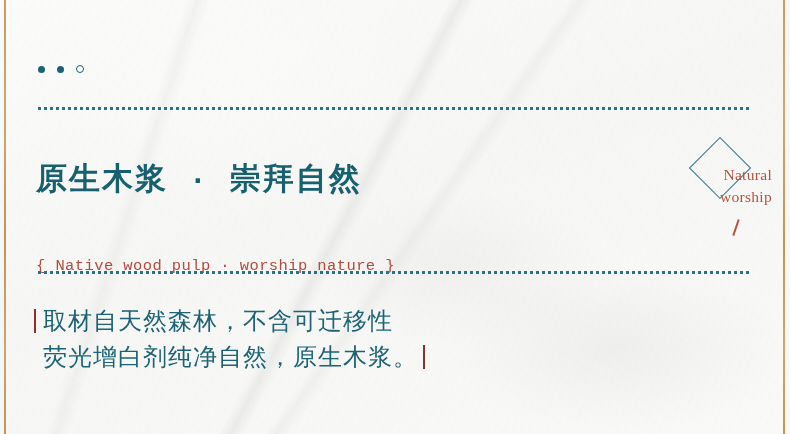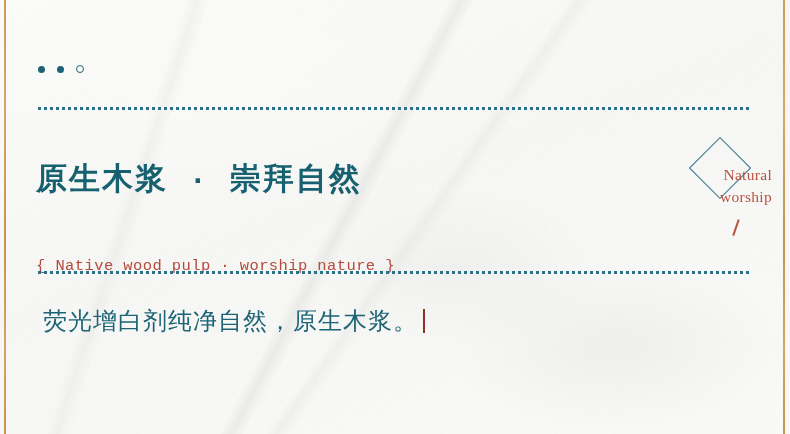--- a/index.html
+++ b/index.html
@@ -197,20 +197,23 @@
   <div class="divider top"></div>
 
   <h1 class="headline">原生木浆 · 崇拜自然</h1>
 
   <div class="subtitle">{  Native wood pulp · worship nature  }</div>
 
   <div class="divider bottom"></div>
 
   <div class="body-copy">
     <span class="body-line">
+      <span class="qbar open"></span><span>取材自天然森林，不含可迁移性</span>
+    </span>
+    <span class="body-line">
       <span class="line2-indent"></span><span>荧光增白剂纯净自然，原生木浆。</span><span class="qbar close"></span>
     </span>
   </div>
 
   <div class="badge">
     <div class="badge-diamond"></div>
     <div class="badge-text">
       <div>Natural</div>
       <div>worship</div>
     </div>

